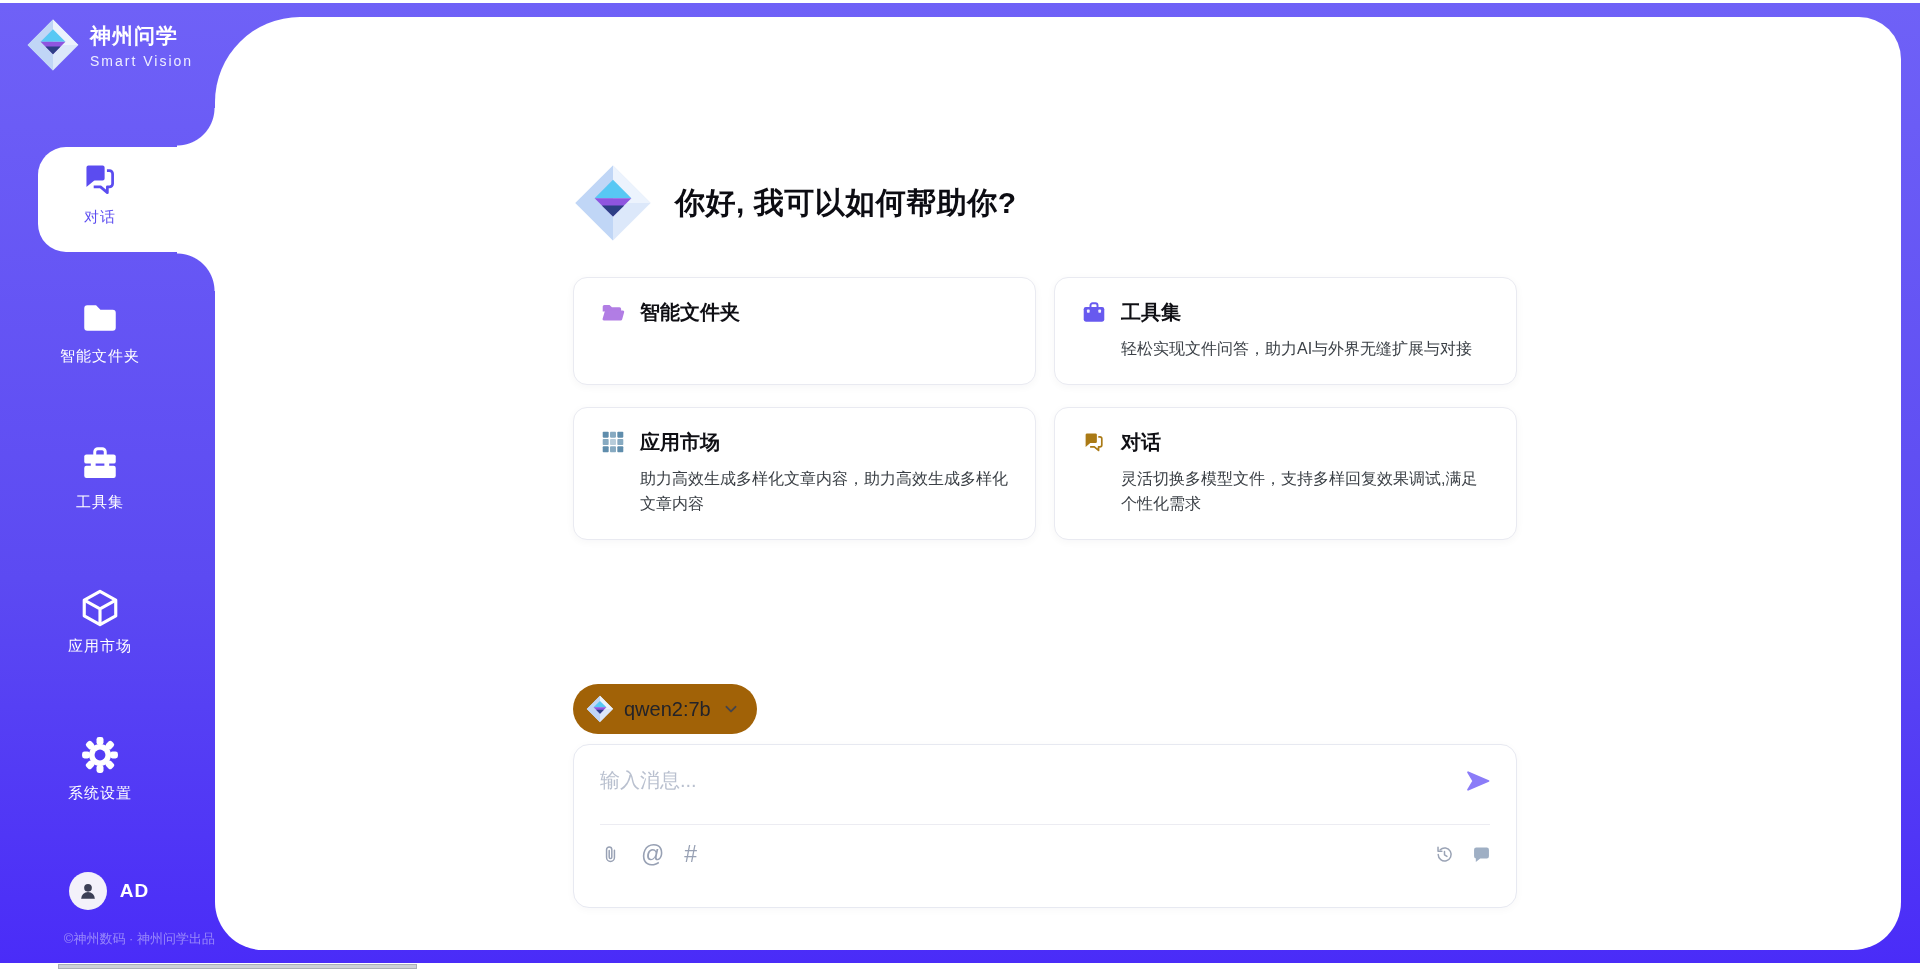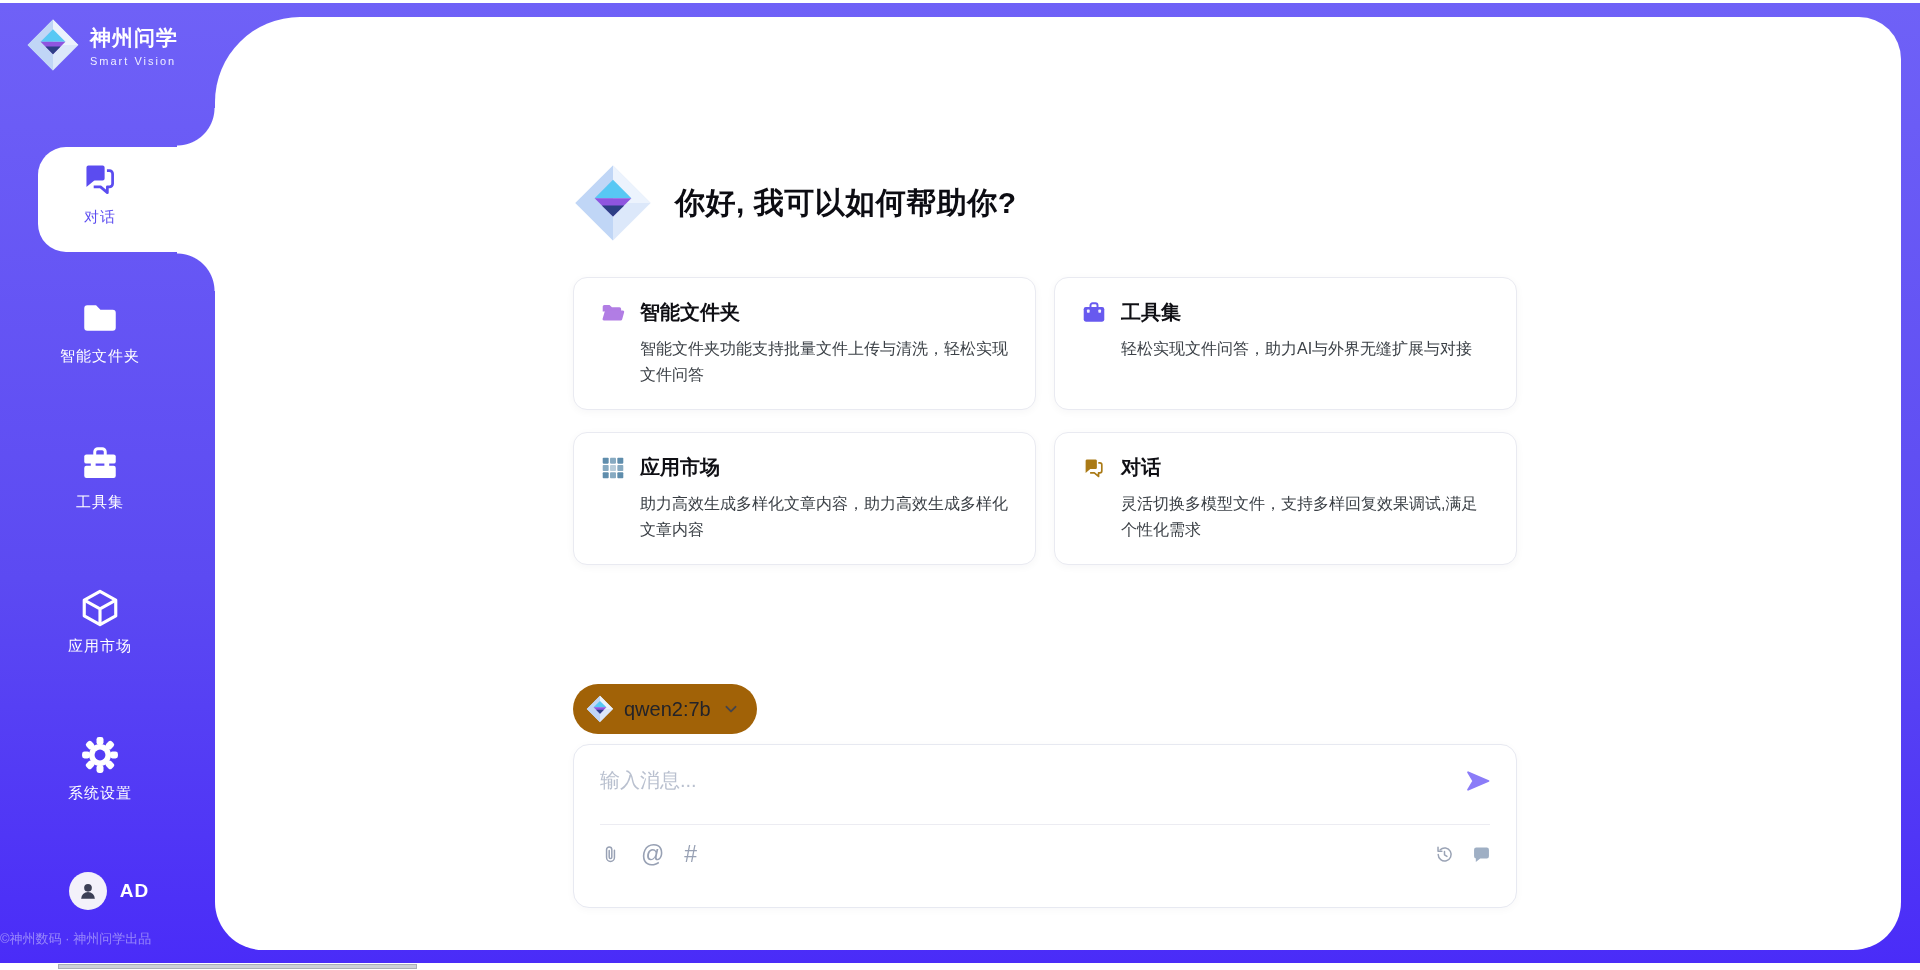--- a/index.html
+++ b/index.html
@@ -12,21 +12,21 @@
 
   
   .content { position:absolute; left:215px; top:14px; right:19px; bottom:13px;
              background:#fff; border-radius:85px 42px 48px 48px; }
 
   
   .sidebar { position:absolute; left:0; top:0; width:215px; height:100%; }
   .brand { position:absolute; left:26px; top:15px; display:flex; align-items:center; gap:10px; }
   .brand-logo { width:54px; height:54px; }
   .brand-name { color:#fff; font-size:21px; font-weight:700; letter-spacing:1px;font-family:Liberation Mono, monospace; }
-  .brand-sub  { color:#eef; font-size:11px; letter-spacing:2px; margin-top:3px; }
+  .brand-sub  { color:#eef; font-size:14px; letter-spacing:2px; margin-top:3px; }
 
   .nav-pill { position:absolute; left:38px; top:144px; width:178px; height:105px;
               background:#fff; border-radius:28px 0 0 28px; }
   .fillet { position:absolute; left:177px; width:39px; height:39px; }
   .fillet.top    { top:105px; background:radial-gradient(circle at 0 0,   rgba(255,255,255,0) 37px, #fff 38px); }
   .fillet.bottom { top:249px; background:radial-gradient(circle at 0 100%,rgba(255,255,255,0) 37px, #fff 38px); }
 
   .nav-item { position:absolute; left:0; width:200px; display:flex; flex-direction:column;
               align-items:center; gap:8px; cursor:pointer; }
   .nav-item .lbl { font-size:15px; color:#fff; letter-spacing:1px; }
@@ -37,21 +37,21 @@
   .ni-cube   { top:584px; }
   .ni-gear   { top:731px;gap:8px; }
   .nav-icon { width:42px; height:42px; }
 
   .user-row { position:absolute; left:9px; top:869px; width:200px; display:flex;
               align-items:center; justify-content:center; gap:13px; cursor:pointer; }
   .avatar { width:38px; height:38px; border-radius:50%; background:#f3f1fa;
             display:flex; align-items:center; justify-content:center; }
   .user-name { color:#fff; font-size:19px; font-weight:600; letter-spacing:1px; }
 
-  .side-footer { position:absolute; left:0; top:927px; width:215px; text-align:left;
+  .side-footer { position:absolute; left:0; top:927px; width:215px; text-align:right;
                  color:rgba(255,255,255,.42); font-size:13px; }
 
   
   .main-col { position:absolute; left:358px; top:0; bottom:0; width:944px;
               display:flex; flex-direction:column; padding-bottom:42px; }
 
   .greeting { margin-top:146px; display:flex; align-items:center; gap:22px; }
   .greet-logo { width:80px; height:80px; }
   .greet-text { font-size:30px; font-weight:700; color:#0c0c12; letter-spacing:.5px; }
 
@@ -218,21 +218,20 @@
         <div class="card">
           <div class="card-head">
             <svg class="card-icon" viewBox="0 0 48 48">
               <g fill="#b17de4">
                 <path d="M5 12 a3 3 0 0 1 3-3 h9.5 l4.5 4.5 h14 a3 3 0 0 1 3 3 V21 H5 Z"></path>
                 <path d="M9.5 19.5 h32.6 a2.6 2.6 0 0 1 2.5 3.3 l-3.6 12.9 a3 3 0 0 1 -2.9 2.2 H7.3 a2.6 2.6 0 0 1 -2.5-3.3 l3.8-12.9 a3 3 0 0 1 2.9-2.2 Z"></path>
               </g>
             </svg>
             <span class="card-title">智能文件夹</span>
           </div>
-          <p class="card-desc">智能文件夹功能支持批量文件上传与清洗，轻松实现文件问答</p>
         </div>
 
         <div class="card">
           <div class="card-head">
             <svg class="card-icon" viewBox="0 0 48 48">
               <path d="M17.5 13 v-3 a4 4 0 0 1 4-4 h5 a4 4 0 0 1 4 4 v3" fill="none" stroke="#6759ef" stroke-width="3.6" stroke-linecap="round"></path>
               <rect x="5" y="13" width="38" height="27" rx="4" fill="#6759ef"></rect>
               <rect x="11" y="17.5" width="5" height="6" rx="1.2" fill="#fff" opacity=".9"></rect>
               <rect x="32" y="17.5" width="5" height="6" rx="1.2" fill="#fff" opacity=".9"></rect>
             </svg>

